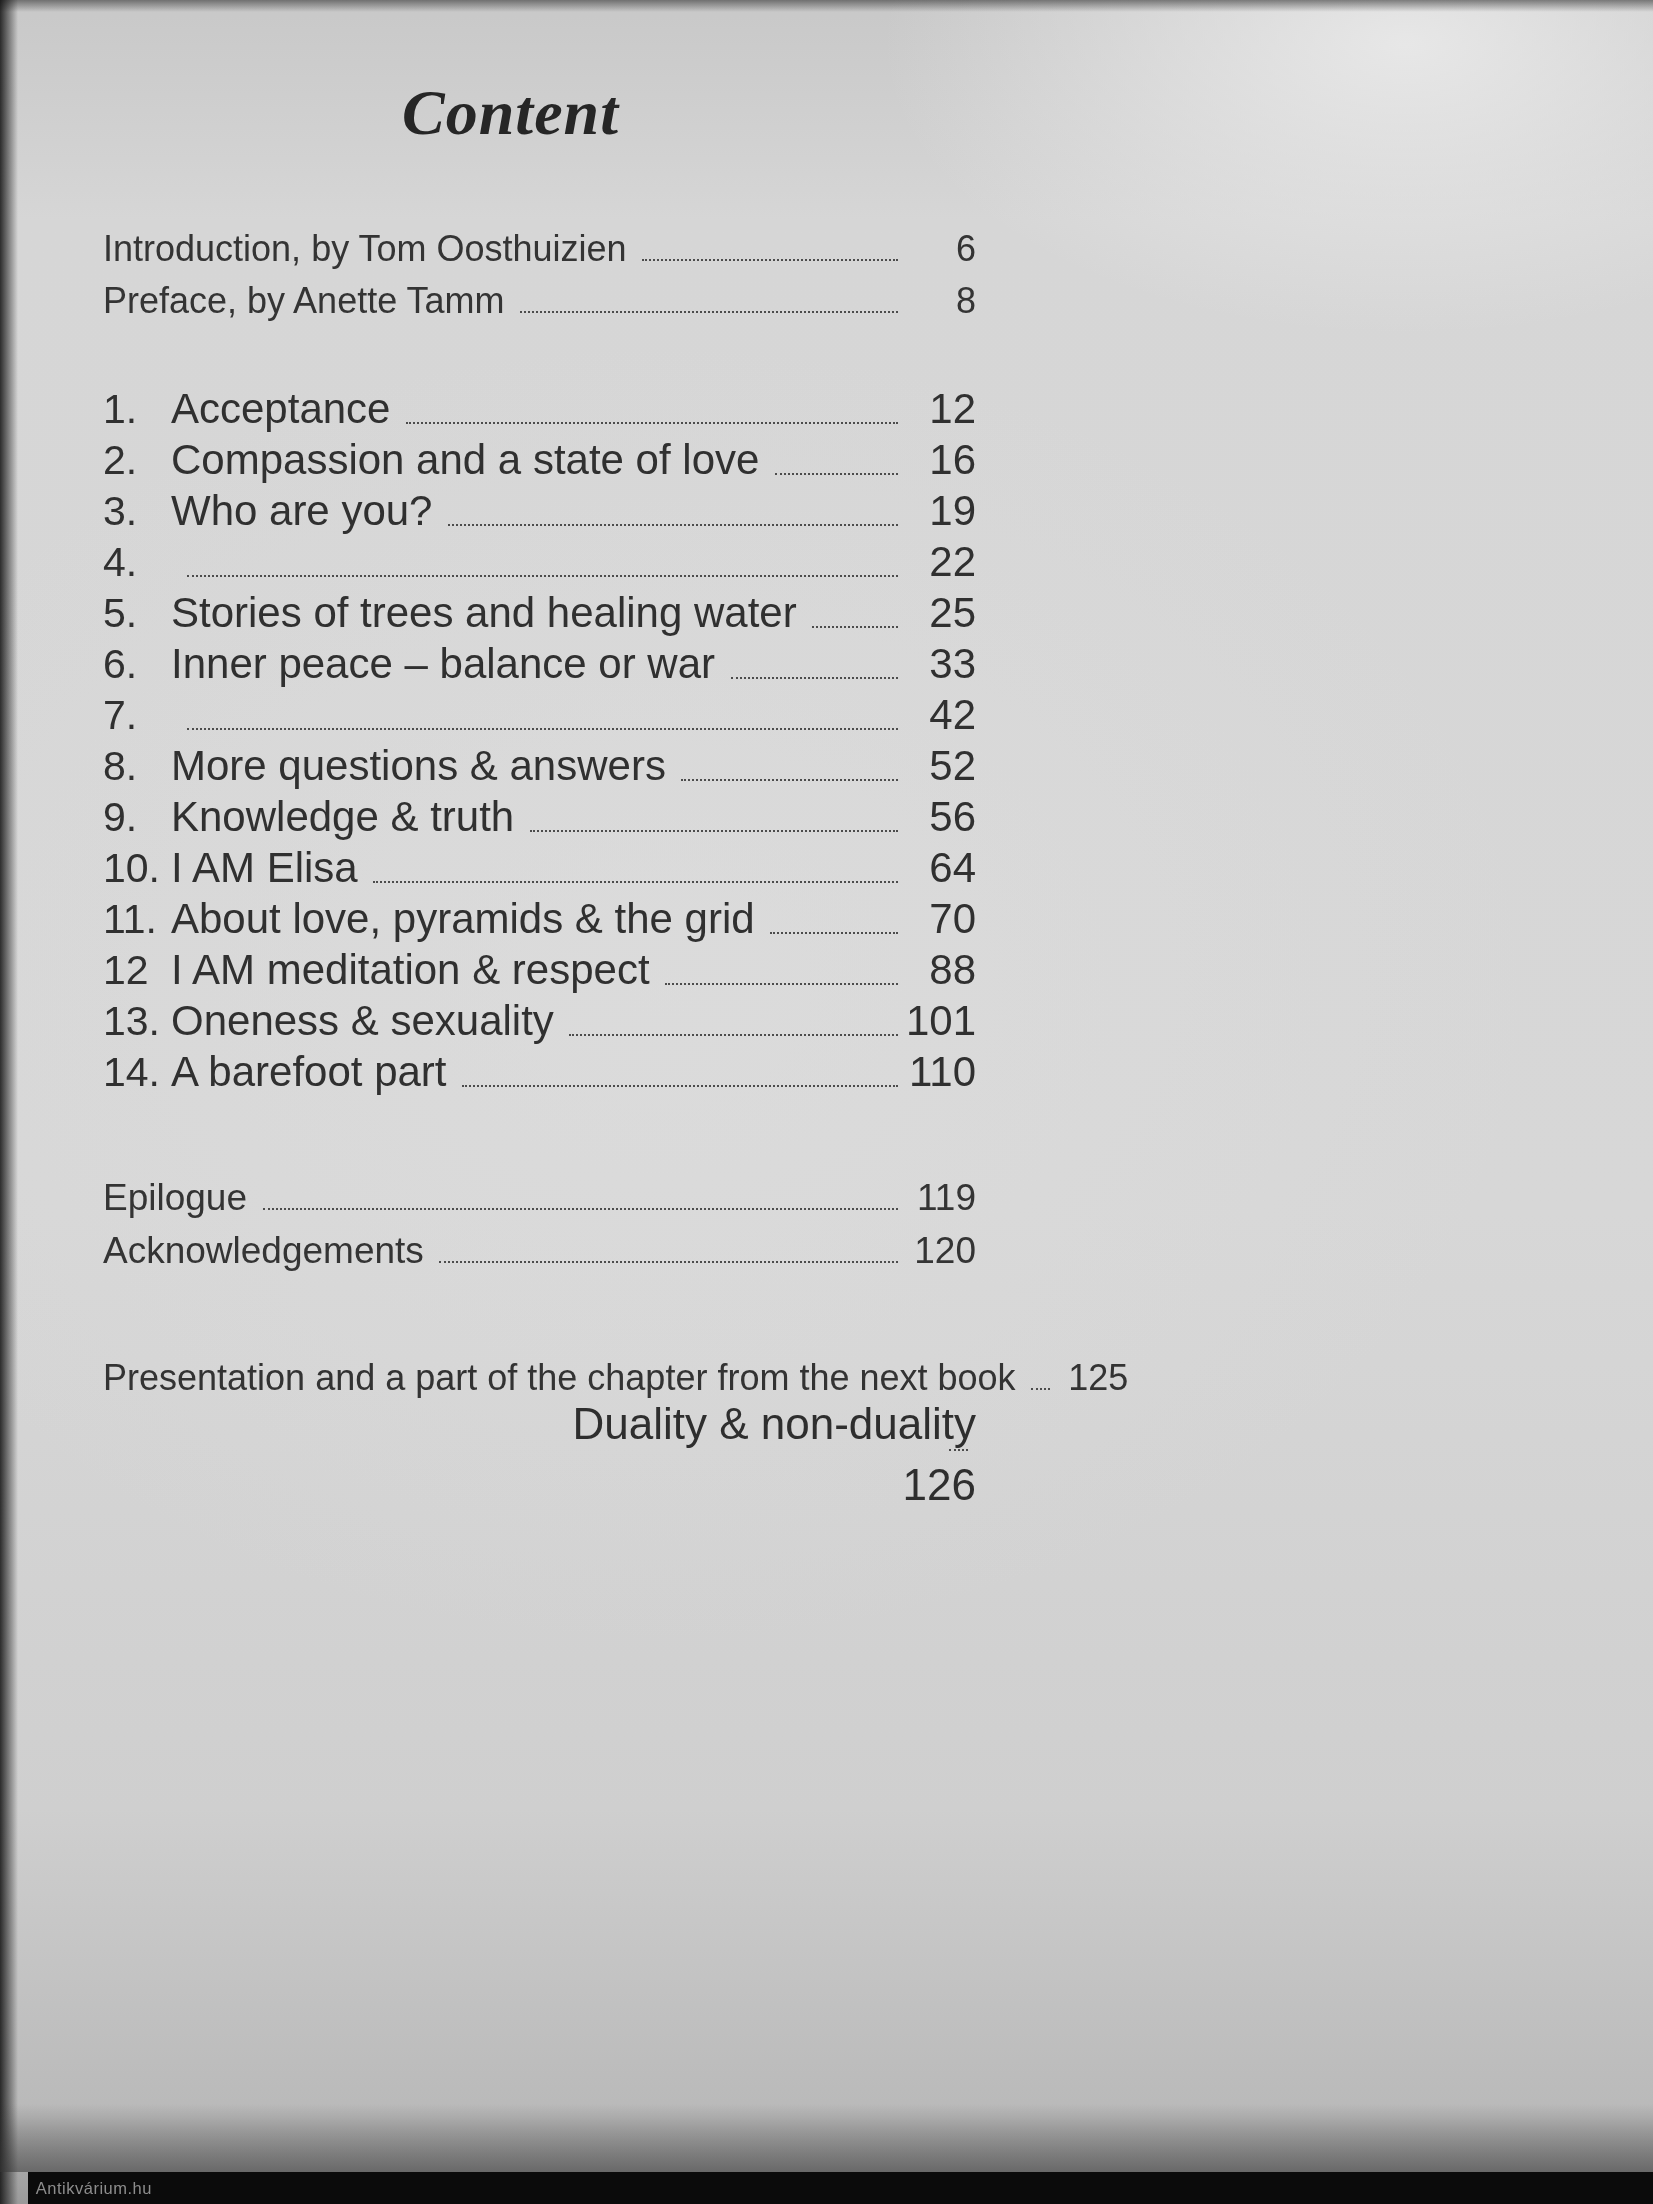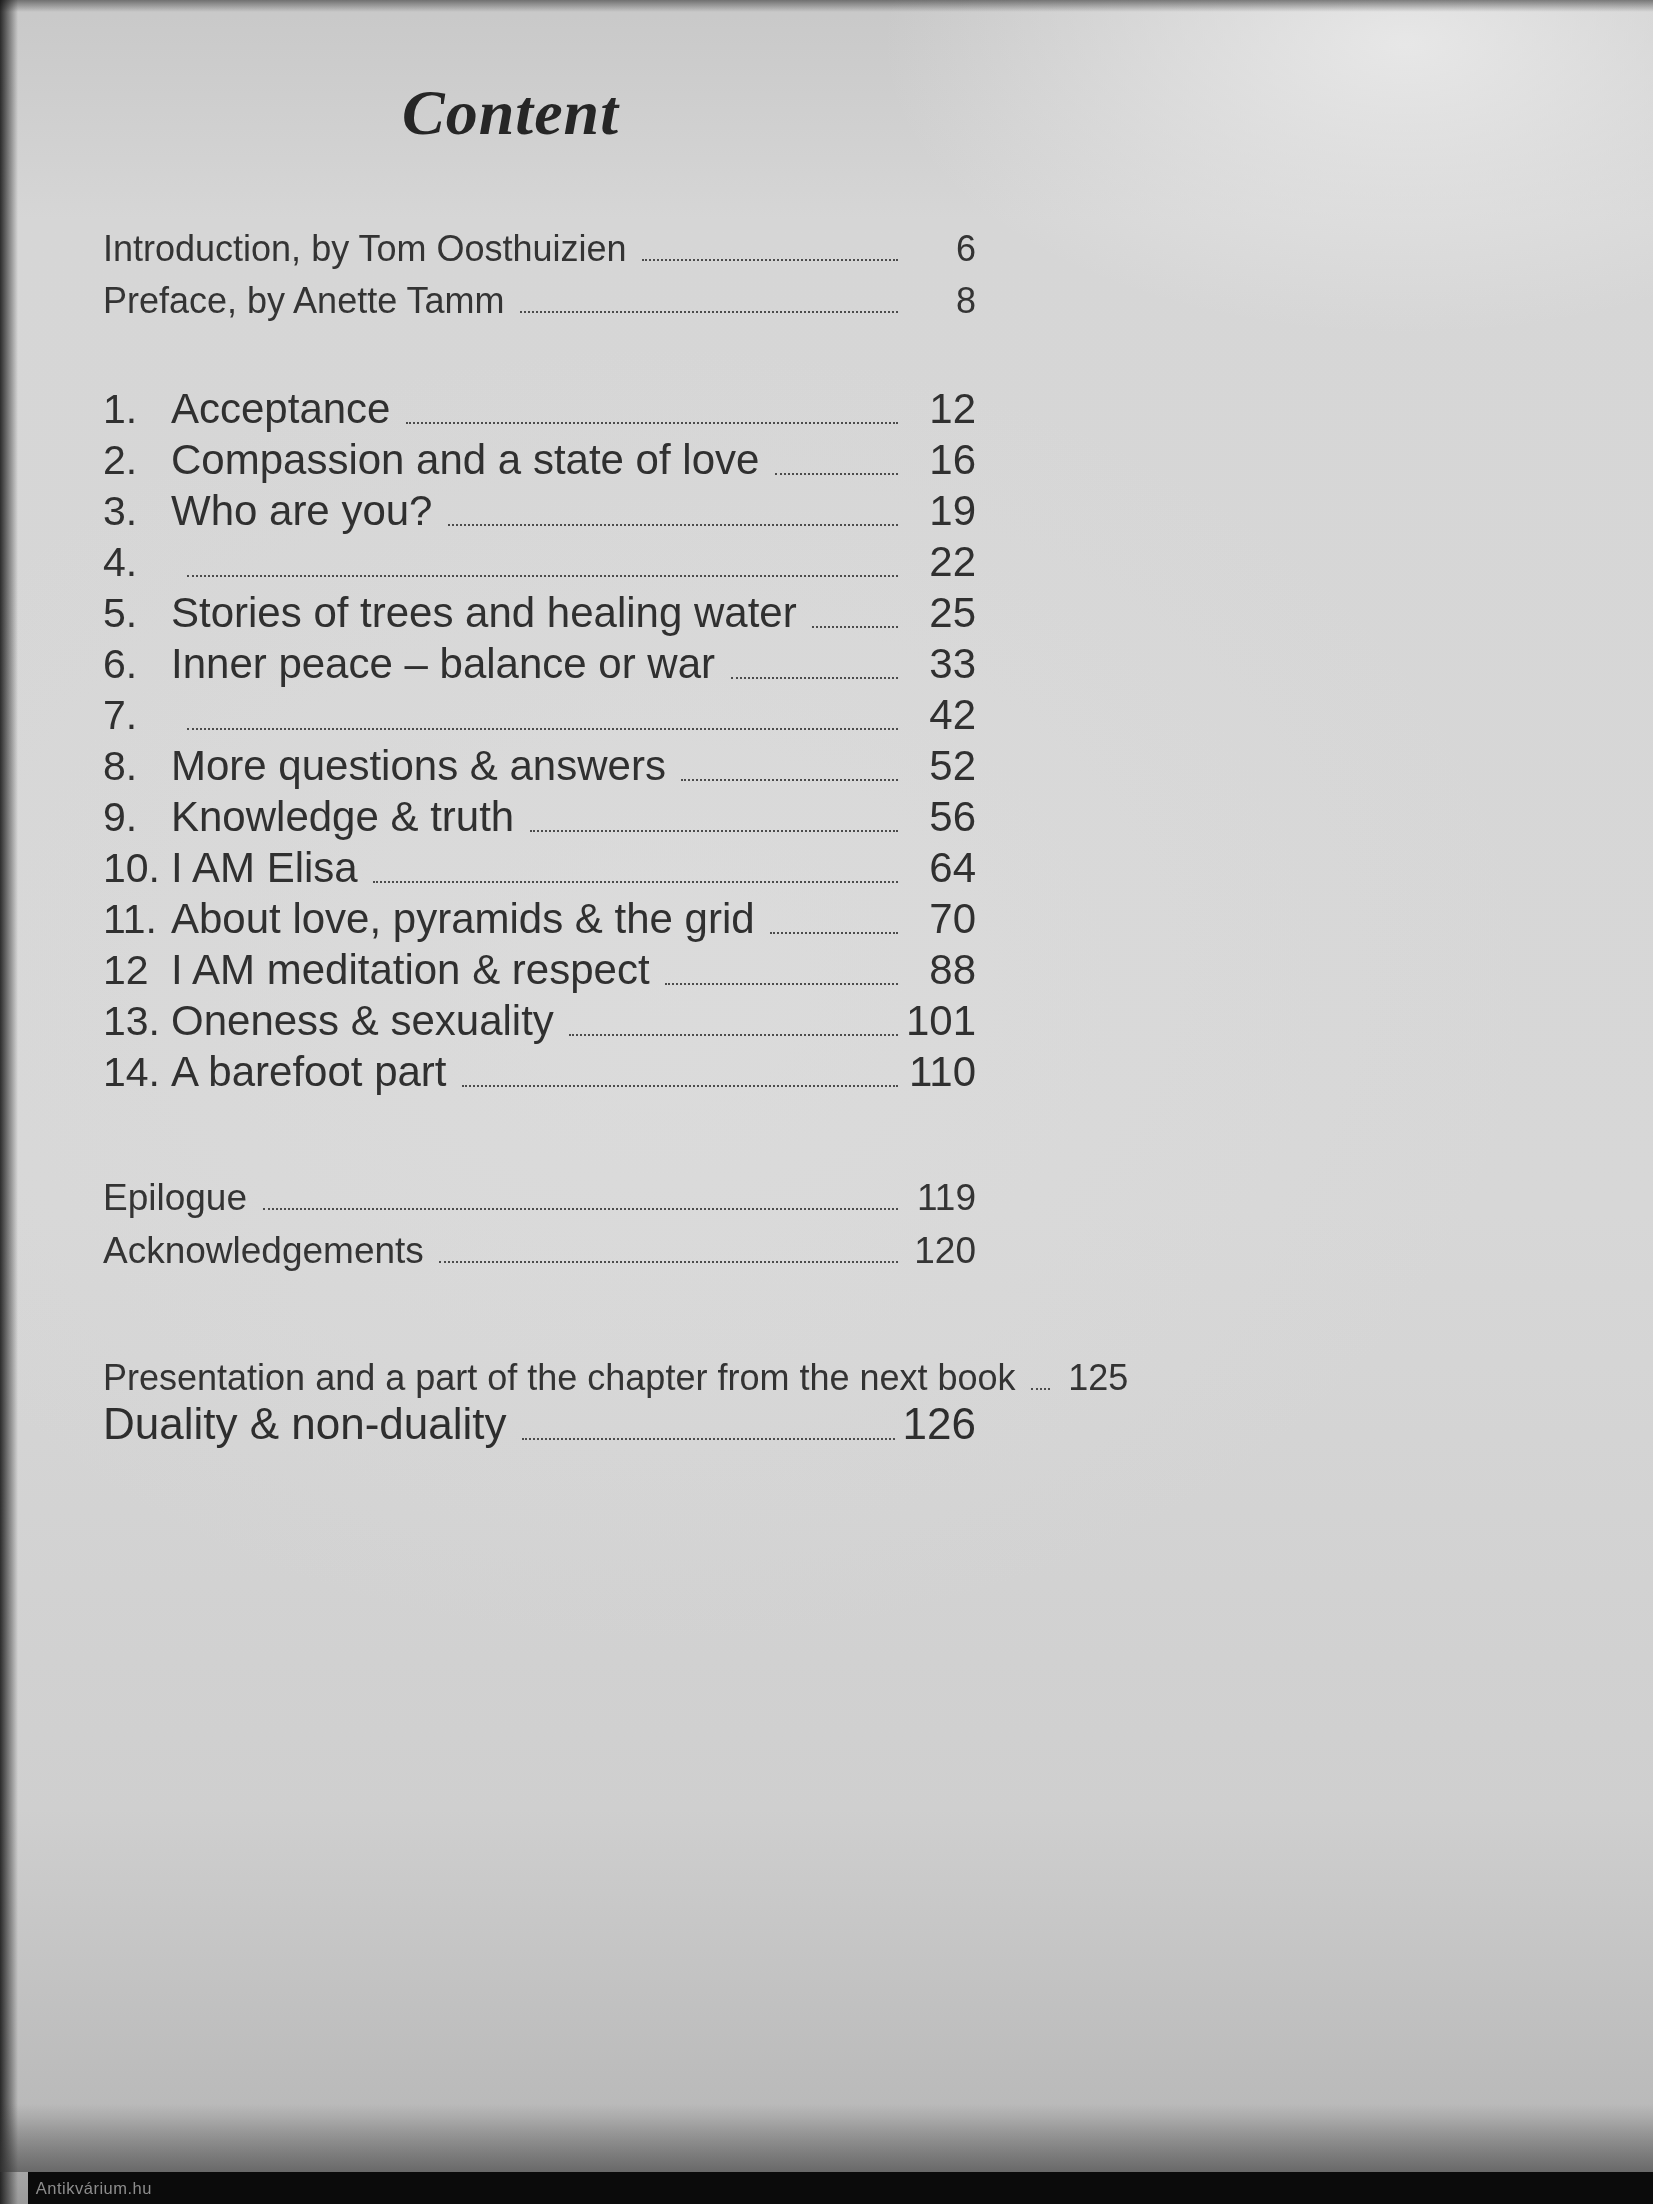--- a/index.html
+++ b/index.html
@@ -118,20 +118,21 @@
   
   .extras .row-small {
     font-size: 36px;
     height: 47px;
     color: #333;
   }
   .extras .row-big {
     font-size: 44px;
     height: 50px;
     color: #2e2e2e;
+    flex-direction: column;
   }
 </style>
 </head>
 <body>
 
 <div class="page">
   <div class="edge-top"></div>
   <div class="edge-left"></div>
 
   <div class="toc">

